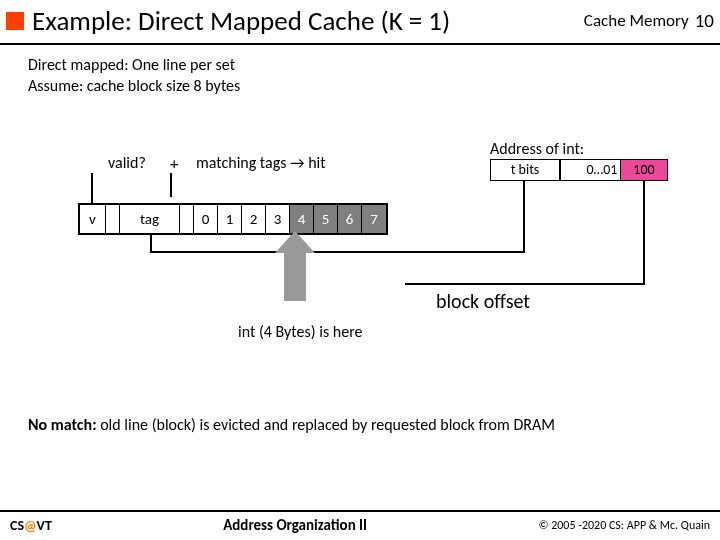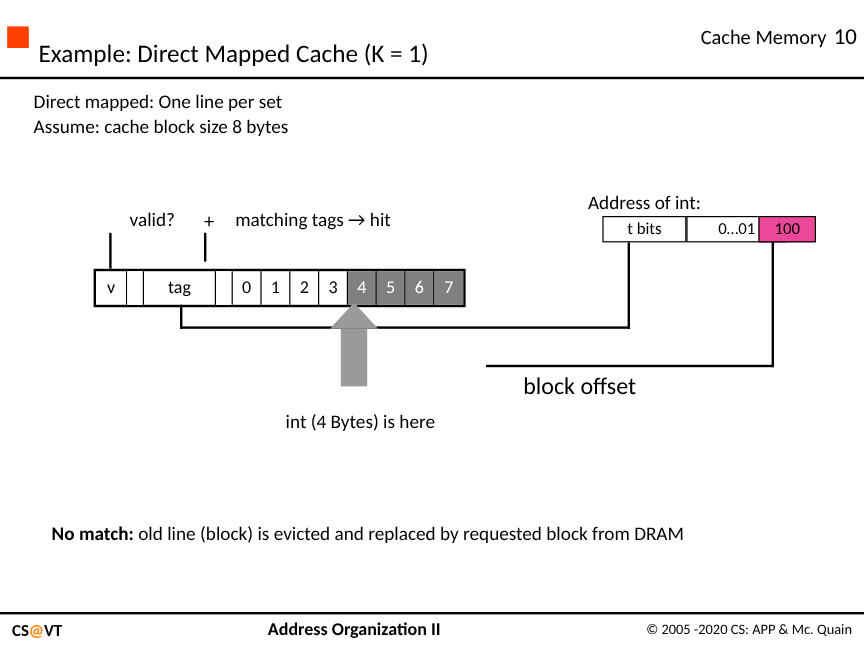--- a/index.html
+++ b/index.html
@@ -14,23 +14,22 @@
     display: flex; align-items: center;
     padding: 4px 6px 0 6px;
   }
   .red-square {
     width: 18px; height: 18px;
     background: #ff4000;
     margin-right: 8px;
     flex-shrink: 0;
   }
   .title {
-    font-size: 21px;
+    font-size: 27px;
     flex: 1;
-    margin-top: 28px;
   }
   .section-label {
     font-size: 17px;
     margin-right: 6px;
   }
   .page-num {
     font-size: 19px;
   }
   .hr {
     border: none;
@@ -54,21 +53,20 @@
   .addr-title { left: 490px; top: 42px; }
 
   
   .addr-box {
     position: absolute;
     top: 62px;
     border: 1.5px solid #000;
     height: 22px;
     display: flex; align-items: center; justify-content: center;
     font-size: 14px;
-    margin-left: 12px;
   }
   .tbits { left: 490px; width: 70px; }
   .setidx { left: 560px; width: 84px; text-align: right; }
   .offset { left: 620px; width: 48px; background: #ec4899;}
 
   
   .cache-row {
     position: absolute;
     top: 106px; left: 78px;
     display: flex;
@@ -117,21 +115,21 @@
     margin:0 auto;
   }
   .big-arrow-stem {
     width:22px; height:48px;
     background:#9a9a9a;
     margin:0 auto;
   }
   .int-here { left:238px; top:225px; font-size:16px;}
 
   .nomatch {
-    padding: 38px 28px 0 43px;
+    padding: 38px 28px 0 28px;
     font-size: 16px;
   }
 
   .footer {
     position:absolute;
     bottom:0; left:0; right:0;
     border-top: 2px solid #000;
     display:flex;
     align-items:center;
     padding: 4px 10px 6px 10px;

